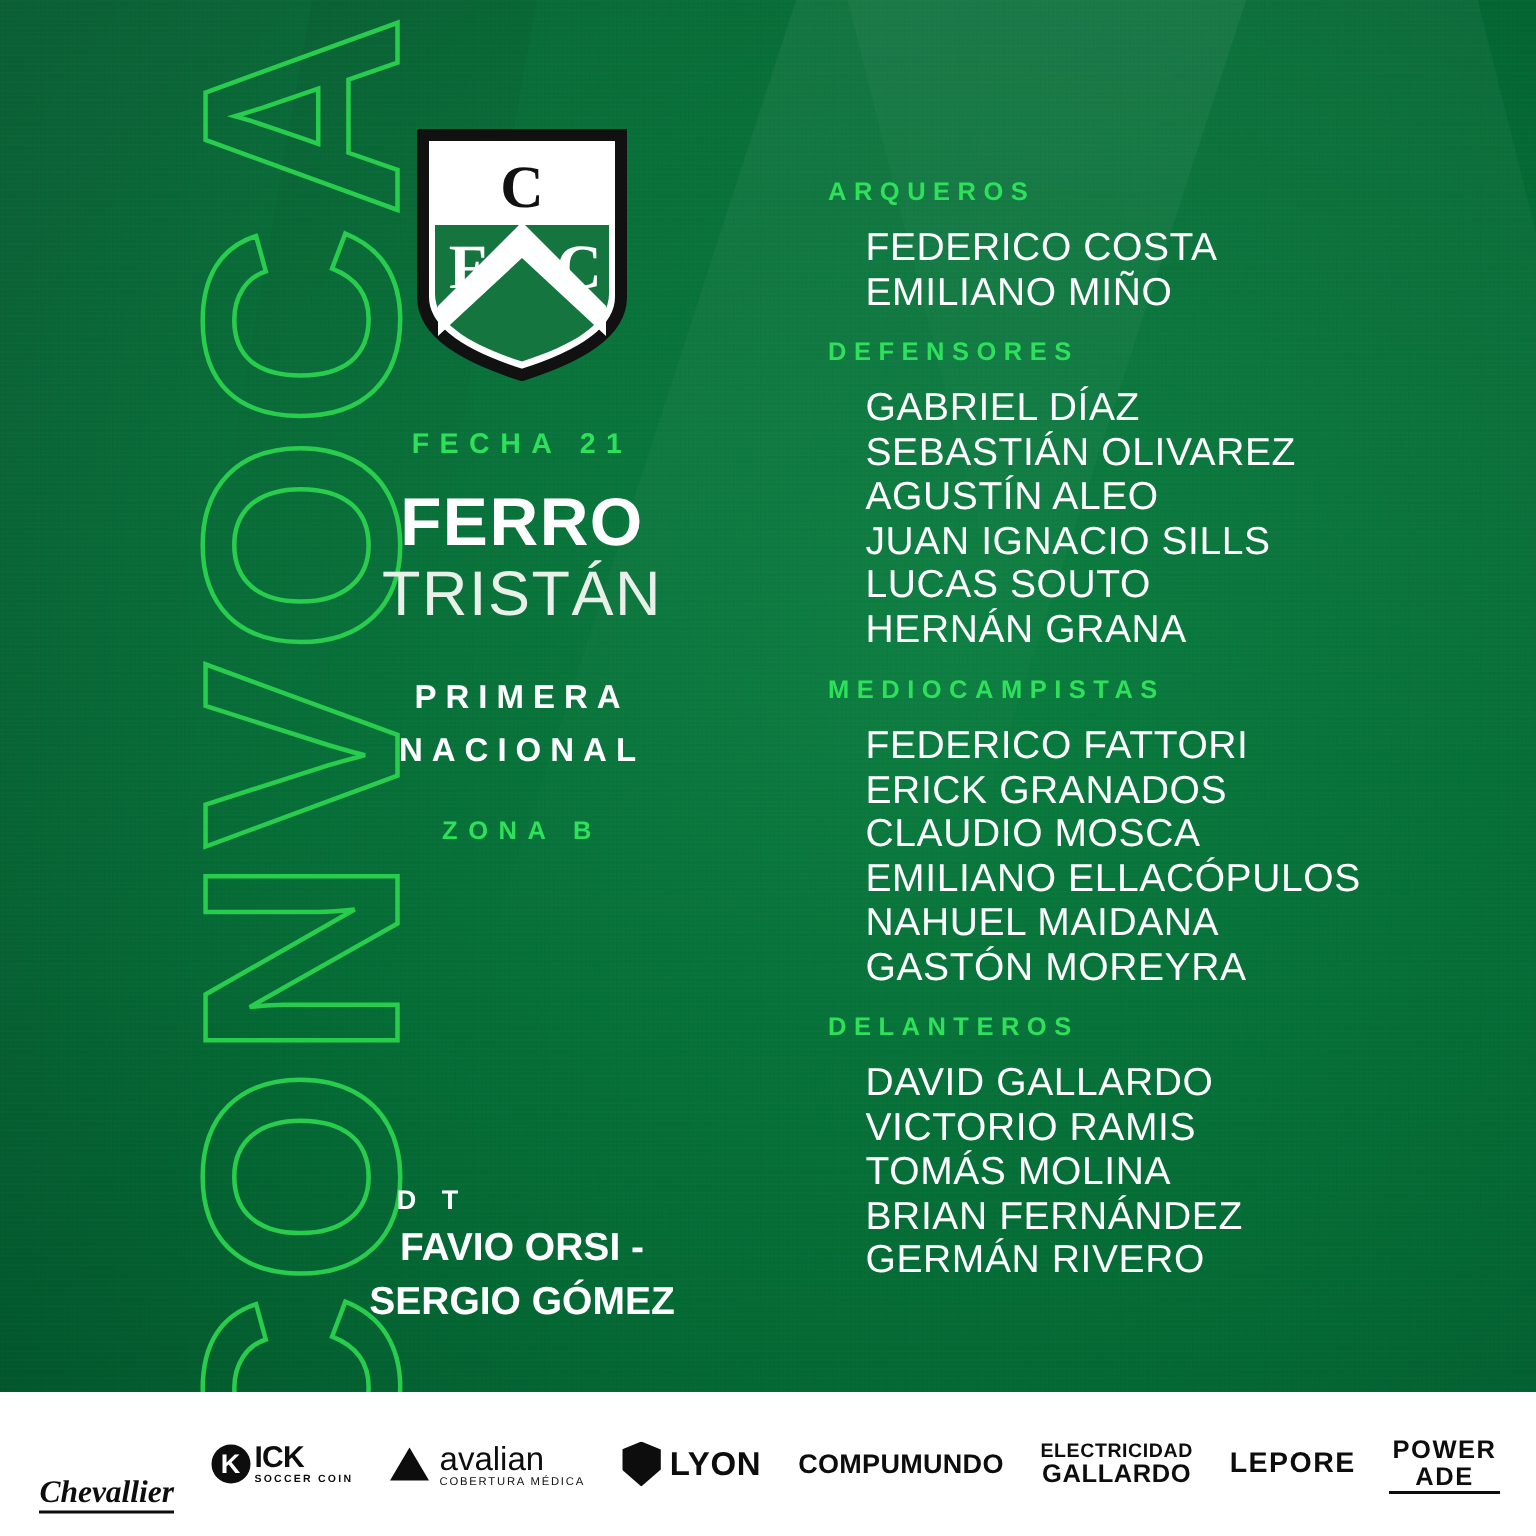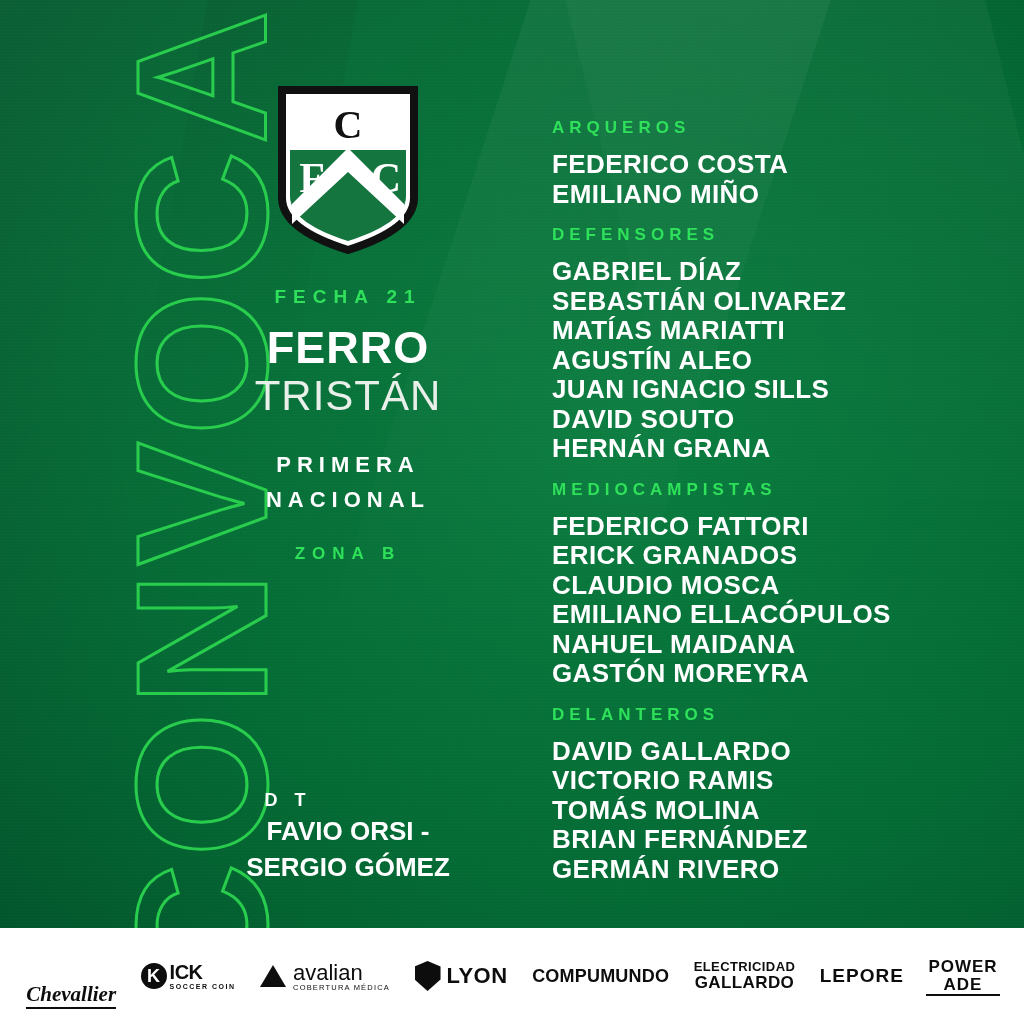--- a/index.html
+++ b/index.html
@@ -144,23 +144,24 @@
     color: #2ee05a;
     font-size: 17px;
     font-weight: 800;
     letter-spacing: 5px;
     margin-bottom: 12px;
   }
   .group + .group .group-title { margin-top: 16px; }
   .player {
     color: #ffffff;
     font-size: 26px;
-    font-weight: 700;
+    font-weight: 400;
     letter-spacing: .4px;
     line-height: 1.135;
+    margin-left: 25px;
   }
 
   
   .sponsor-bar {
     position: absolute;
     left: 0; bottom: 0;
     width: 1024px; height: 96px;
     background: #ffffff;
     display: flex;
     align-items: center;
@@ -259,24 +260,23 @@
     <div class="group">
       <div class="group-title">ARQUEROS</div>
       <div class="player">FEDERICO COSTA</div>
       <div class="player">EMILIANO MIÑO</div>
     </div>
 
     <div class="group">
       <div class="group-title">DEFENSORES</div>
       <div class="player">GABRIEL DÍAZ</div>
       <div class="player">SEBASTIÁN OLIVAREZ</div>
-      <div class="player">MATÍAS MARIATTI</div>
       <div class="player">AGUSTÍN ALEO</div>
       <div class="player">JUAN IGNACIO SILLS</div>
-      <div class="player">DAVID SOUTO</div>
+      <div class="player">LUCAS SOUTO</div>
       <div class="player">HERNÁN GRANA</div>
     </div>
 
     <div class="group">
       <div class="group-title">MEDIOCAMPISTAS</div>
       <div class="player">FEDERICO FATTORI</div>
       <div class="player">ERICK GRANADOS</div>
       <div class="player">CLAUDIO MOSCA</div>
       <div class="player">EMILIANO ELLACÓPULOS</div>
       <div class="player">NAHUEL MAIDANA</div>

